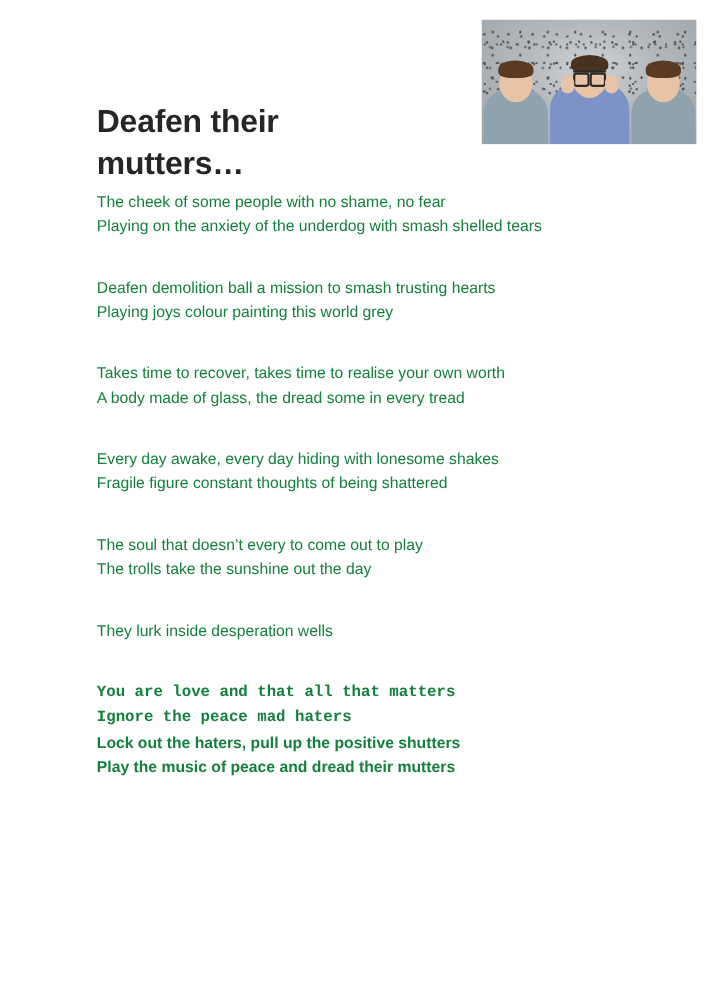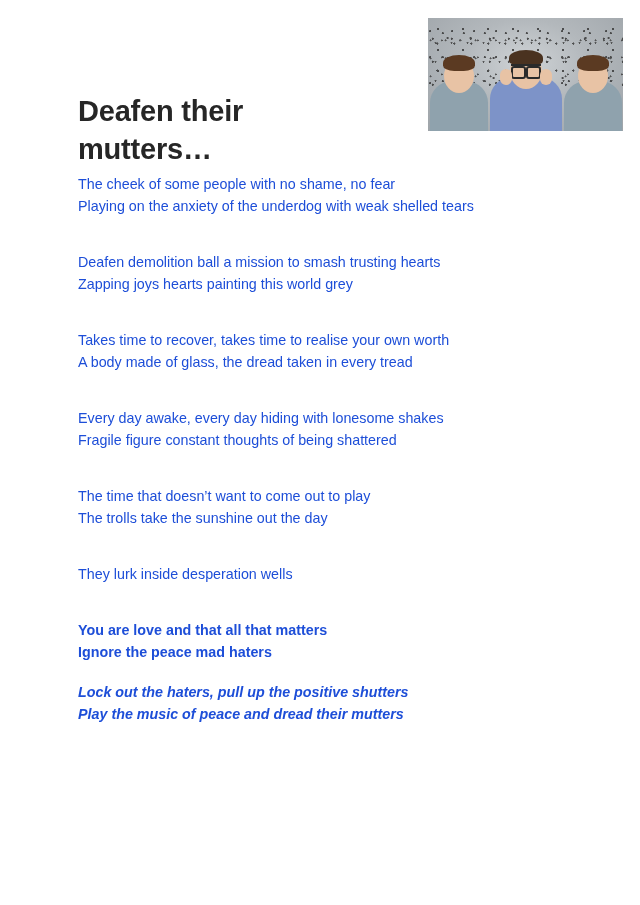--- a/index.html
+++ b/index.html
@@ -11,21 +11,21 @@
     width: 640px;
     height: 905px;
     position: relative;
     font-family: "Liberation Sans", sans-serif;
     color: #000000;
     overflow: hidden;
   }
 
   .page {
     position: absolute;
-    top: 0; left: 0;
+    top: 0; left: 10px;
     width: 548px;
     height: 905px;
     background: #ffffff;
     border-radius: 11px;
   }
 
   
   .hero-image {
     position: absolute;
     top: 18px;
@@ -127,29 +127,29 @@
   
   .lyrics {
     position: absolute;
     left: 78px;
     top: 173px;
     width: 520px;
   }
   .stanza {
     margin: 0 0 34px 0;
   }
-  .stanza:last-child { margin-bottom: 18px; font-style: italic; }
+  .stanza:last-child { margin-bottom: 18px; }
   .line {
     font-size: 14.3px;
     line-height: 22px;
-    color: #1d4ed8;
+    color: #15803d;
     white-space: pre;
   }
   .stanza.bold .line { font-weight: bold; }
-  .stanza.tight { margin-bottom: 18px; }
+  .stanza.tight { margin-bottom: 2px; font-family: Liberation Mono, monospace; }
 </style>
 </head>
 <body>
 
 <div class="page">
 
   <div class="hero-image">
     <div class="hero-bg"></div>
     <div class="hero-scribble"></div>
 
@@ -177,40 +177,40 @@
 
   <h1 class="doc-title">
     <span>Deafen their</span><br>
     <span>mutters…</span>
   </h1>
 
   <div class="lyrics">
 
     <div class="stanza">
       <div class="line">The cheek of some people with no shame, no fear</div>
-      <div class="line">Playing on the anxiety of the underdog with weak shelled tears</div>
+      <div class="line">Playing on the anxiety of the underdog with smash shelled tears</div>
     </div>
 
     <div class="stanza">
       <div class="line">Deafen demolition ball a mission to smash trusting hearts</div>
-      <div class="line">Zapping joys hearts painting this world grey</div>
+      <div class="line">Playing joys colour painting this world grey</div>
     </div>
 
     <div class="stanza">
       <div class="line">Takes time to recover, takes time to realise your own worth</div>
-      <div class="line">A body made of glass, the dread taken in every tread</div>
+      <div class="line">A body made of glass, the dread some in every tread</div>
     </div>
 
     <div class="stanza">
       <div class="line">Every day awake, every day hiding with lonesome shakes</div>
       <div class="line">Fragile figure constant thoughts of being shattered</div>
     </div>
 
     <div class="stanza">
-      <div class="line">The time that doesn’t want to come out to play</div>
+      <div class="line">The soul that doesn’t every to come out to play</div>
       <div class="line">The trolls take the sunshine out the day</div>
     </div>
 
     <div class="stanza">
       <div class="line">They lurk inside desperation wells</div>
     </div>
 
     <div class="stanza bold tight">
       <div class="line">You are love and that all that matters</div>
       <div class="line">Ignore the peace mad haters</div>

